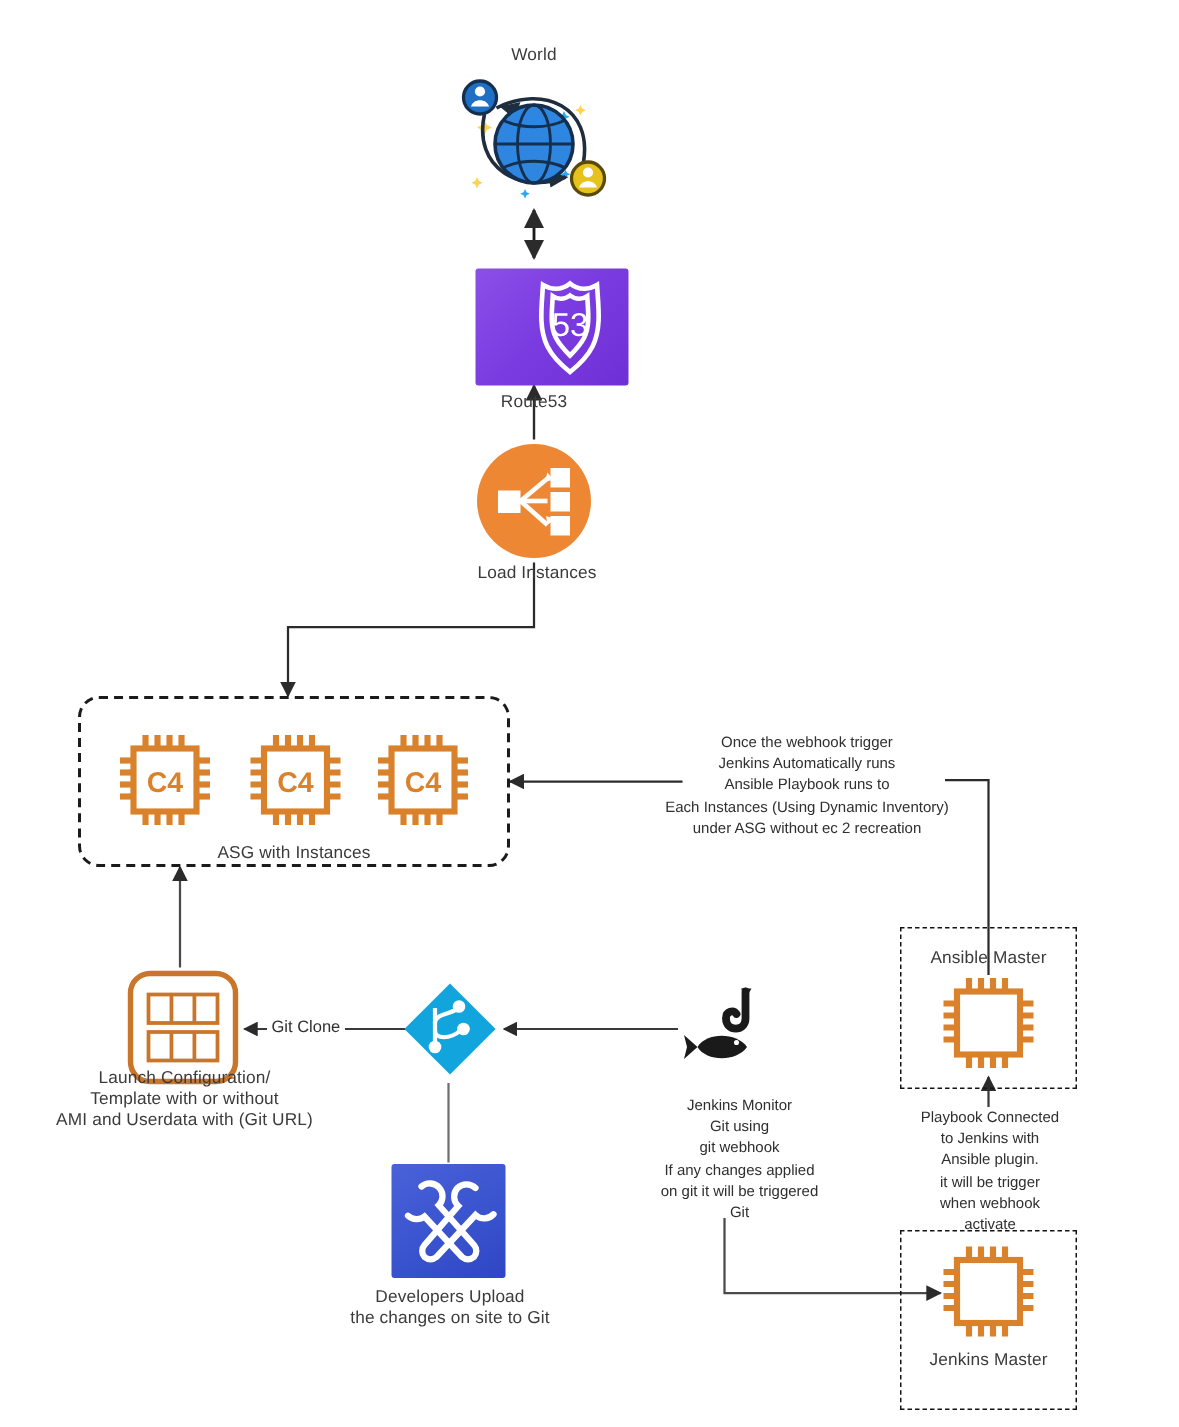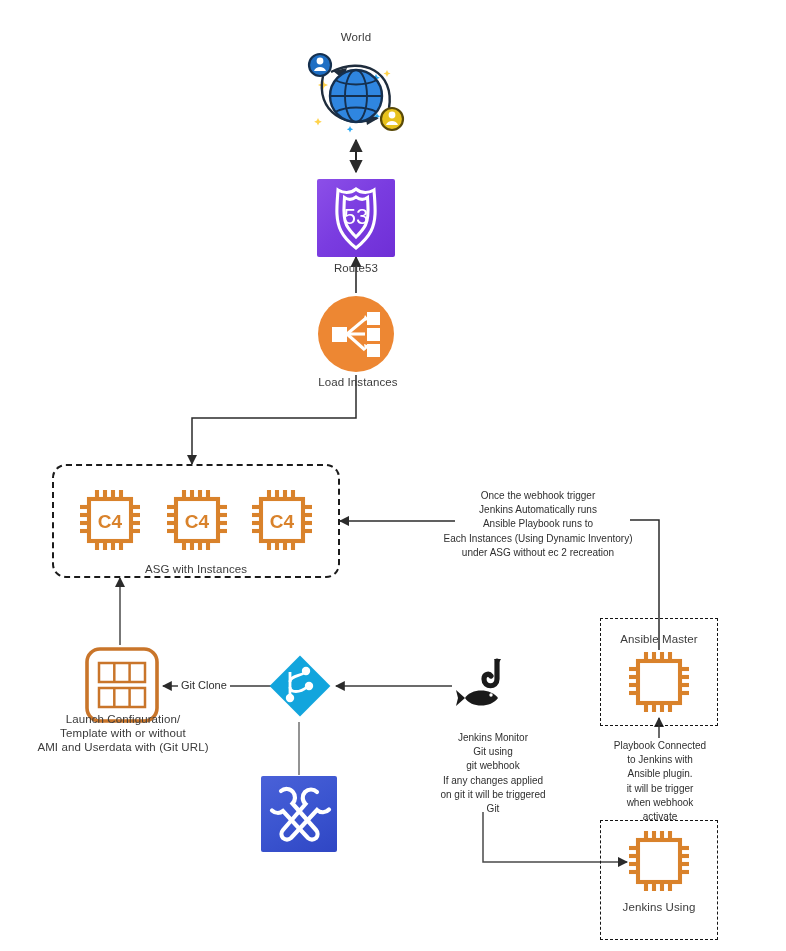--- a/index.html
+++ b/index.html
@@ -163,21 +163,21 @@
         <path d="M11 25 C 12.5 19.5, 21.5 19.5, 23 25 Z" fill="#ffffff"></path>
       </g>
       <g>
         <circle cx="89" cy="73" r="11" fill="#e8c21c" stroke="#5a4a08" stroke-width="2.2"></circle>
         <circle cx="89" cy="69" r="3.4" fill="#ffffff"></circle>
         <path d="M83 79 C 84.5 73.5, 93.5 73.5, 95 79 Z" fill="#ffffff"></path>
       </g>
     </svg>
   </div>
 
-  <div class="route53-tile" style="left:317px; top:179px;">
+  <div class="route53-tile" style="left:317px; top:179px;padding-left:24px;">
     <svg viewBox="0 0 78 78" width="78" height="78" xmlns="http://www.w3.org/2000/svg">
       <g fill="none" stroke="#ffffff" stroke-width="3.1">
         <path d="M39 10
                  C 33 15, 26 14, 21 11
                  C 20 26, 18 40, 24 52
                  C 28 60, 34 65, 39 69
                  C 44 65, 50 60, 54 52
                  C 60 40, 58 26, 57 11
                  C 52 14, 45 15, 39 10 Z"></path>
         <path d="M39 18
@@ -368,20 +368,22 @@
                  a8.5 8.5 0 0 1 12 1
                  a8.5 8.5 0 0 1 -0.5 11.5
                  L55 54
                  a6 6 0 0 1 0 8
                  a6 6 0 0 1 -8 0
                  L22 35
                  a8.5 8.5 0 0 1 -11 -0.5"></path>
       </g>
     </svg>
   </div>
+  <div class="node-label" style="left:224px; top:858px; width:152px;">Developers Upload
+the changes on site to Git</div>
 
   <div class="dashdot-box" style="left:600px; top:618px; width:118px; height:108px;"></div>
   <div class="node-label" style="left:601px; top:632px; width:116px;">Ansible Master</div>
   <div class="abs" style="left:625px; top:648px; width:68px; height:68px;">
     <svg viewBox="0 0 68 68" width="68" height="68" xmlns="http://www.w3.org/2000/svg">
       <g stroke="#d9822b" stroke-width="4.1" fill="none">
         <rect x="13" y="13" width="42" height="42"></rect>
         <line x1="21" y1="13" x2="21" y2="4"></line>
         <line x1="29" y1="13" x2="29" y2="4"></line>
         <line x1="37" y1="13" x2="37" y2="4"></line>
@@ -426,15 +428,15 @@
         <line x1="13" y1="29" x2="4" y2="29"></line>
         <line x1="13" y1="37" x2="4" y2="37"></line>
         <line x1="13" y1="45" x2="4" y2="45"></line>
         <line x1="55" y1="21" x2="64" y2="21"></line>
         <line x1="55" y1="29" x2="64" y2="29"></line>
         <line x1="55" y1="37" x2="64" y2="37"></line>
         <line x1="55" y1="45" x2="64" y2="45"></line>
       </g>
     </svg>
   </div>
-  <div class="node-label" style="left:601px; top:900px; width:116px;">Jenkins Using</div>
+  <div class="node-label" style="left:601px; top:900px; width:116px;">Jenkins Master</div>
 
 </div>
 
 </body></html>

